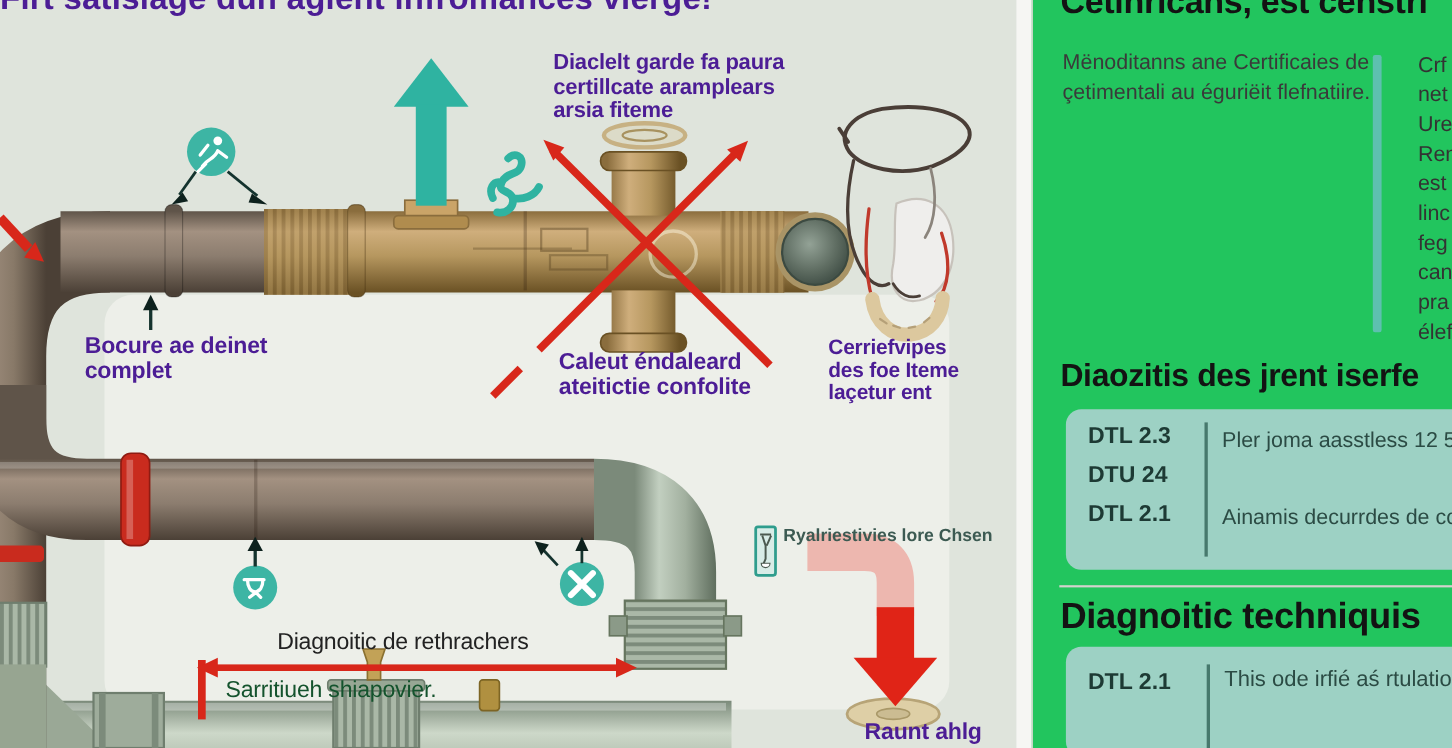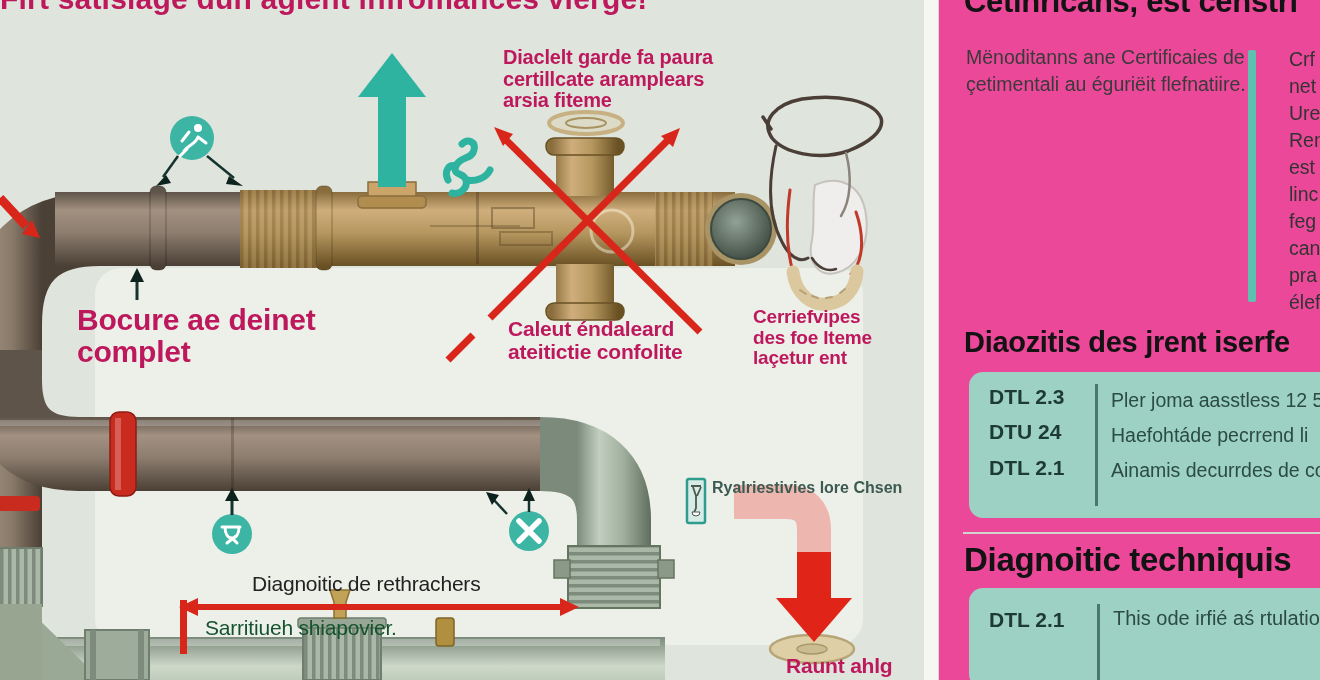--- a/index.html
+++ b/index.html
@@ -1,23 +1,23 @@
 <!DOCTYPE html>
 <html><head>
 <meta charset="utf-8">
 <style>
   html,body{margin:0;padding:0;background:#777;}
   .stage{position:relative;width:1320px;height:680px;overflow:hidden;
          background:#dfe4dc;font-family:"Liberation Sans",sans-serif;}
-  .lbl{position:absolute;font-weight:bold;color:#be185d;line-height:1.08;letter-spacing:-0.2px;z-index:5;}
+  .lbl{position:absolute;font-weight:bold;color:#4c1d95;line-height:1.08;letter-spacing:-0.2px;z-index:5;}
   .lbl .ln{display:block;}
   .thin{font-weight:normal;}
   
   .gap-strip{position:absolute;left:924px;top:0;width:14px;height:680px;background:#f6f6f3;z-index:8;}
-  .panel{position:absolute;left:938px;top:0;width:382px;height:680px;background:#ec4899;z-index:9;
+  .panel{position:absolute;left:938px;top:0;width:382px;height:680px;background:#22c55e;z-index:9;
          border-left:1px solid #d7d7d2;}
   .panel h1,.panel h2{margin:0;color:#131313;font-weight:bold;letter-spacing:-0.3px;white-space:nowrap;}
   .p-head{position:absolute;left:25px;top:-16px;font-size:31px;}
   .p-intro{position:absolute;left:27px;top:44px;font-size:19.5px;color:#3a3a3a;line-height:27px;}
   .p-bar{position:absolute;left:309px;top:50px;width:8px;height:252px;background:#5ec0af;border-radius:2px;}
   .p-side{position:absolute;left:350px;top:46px;font-size:19.5px;color:#333;line-height:27px;}
   .p-h2a{position:absolute;left:25px;top:326px;font-size:29px;}
   .p-h2b{position:absolute;left:25px;top:541px;font-size:33px;}
   .tbox{position:absolute;left:30px;background:#9dd1c4;border-radius:14px;}
   .tbox1{top:372px;width:380px;height:146px;}
@@ -246,21 +246,21 @@
   </svg>
 
   <div class="lbl" style="left:0px;top:-17px;font-size:30px;letter-spacing:0.2px;">Firt satislage dun agient infromances vierge!</div>
 
   <div class="lbl" style="left:503px;top:47px;font-size:20px;">
     <span class="ln">Diaclelt garde fa paura</span>
     <span class="ln">certillcate aramplears</span>
     <span class="ln">arsia fiteme</span>
   </div>
 
-  <div class="lbl" style="left:77px;top:304px;font-size:30px;">
+  <div class="lbl" style="left:77px;top:304px;font-size:21px;">
     <span class="ln">Bocure ae deinet</span>
     <span class="ln">complet</span>
   </div>
 
   <div class="lbl" style="left:508px;top:318px;font-size:21px;">
     <span class="ln">Caleut éndaleard</span>
     <span class="ln">ateitictie confolite</span>
   </div>
 
   <div class="lbl" style="left:753px;top:307px;font-size:19px;">
@@ -308,21 +308,20 @@
       <span class="ln">élef</span>
     </div>
 
     <h2 class="p-h2a">Diaozitis des jrent iserfe</h2>
 
     <div class="tbox tbox1">
       <div class="tdiv" style="left:126px;top:12px;height:122px;"></div>
       <div class="code" style="left:20px;top:13px;text-align:right;">DTL 2.3</div>
       <div class="desc" style="left:142px;top:14px;">Pler joma aasstless 12 5</div>
       <div class="code" style="left:20px;top:48px;">DTU 24</div>
-      <div class="desc" style="left:142px;top:49px;">Haefohtáde pecrrend li</div>
       <div class="code" style="left:20px;top:84px;">DTL 2.1</div>
       <div class="desc" style="left:142px;top:84px;">
         <span class="ln">Ainamis decurrdes de co</span>
         
       </div>
     </div>
 
     <div class="hr-light"></div>
 
     <h2 class="p-h2b">Diagnoitic techniquis</h2>

